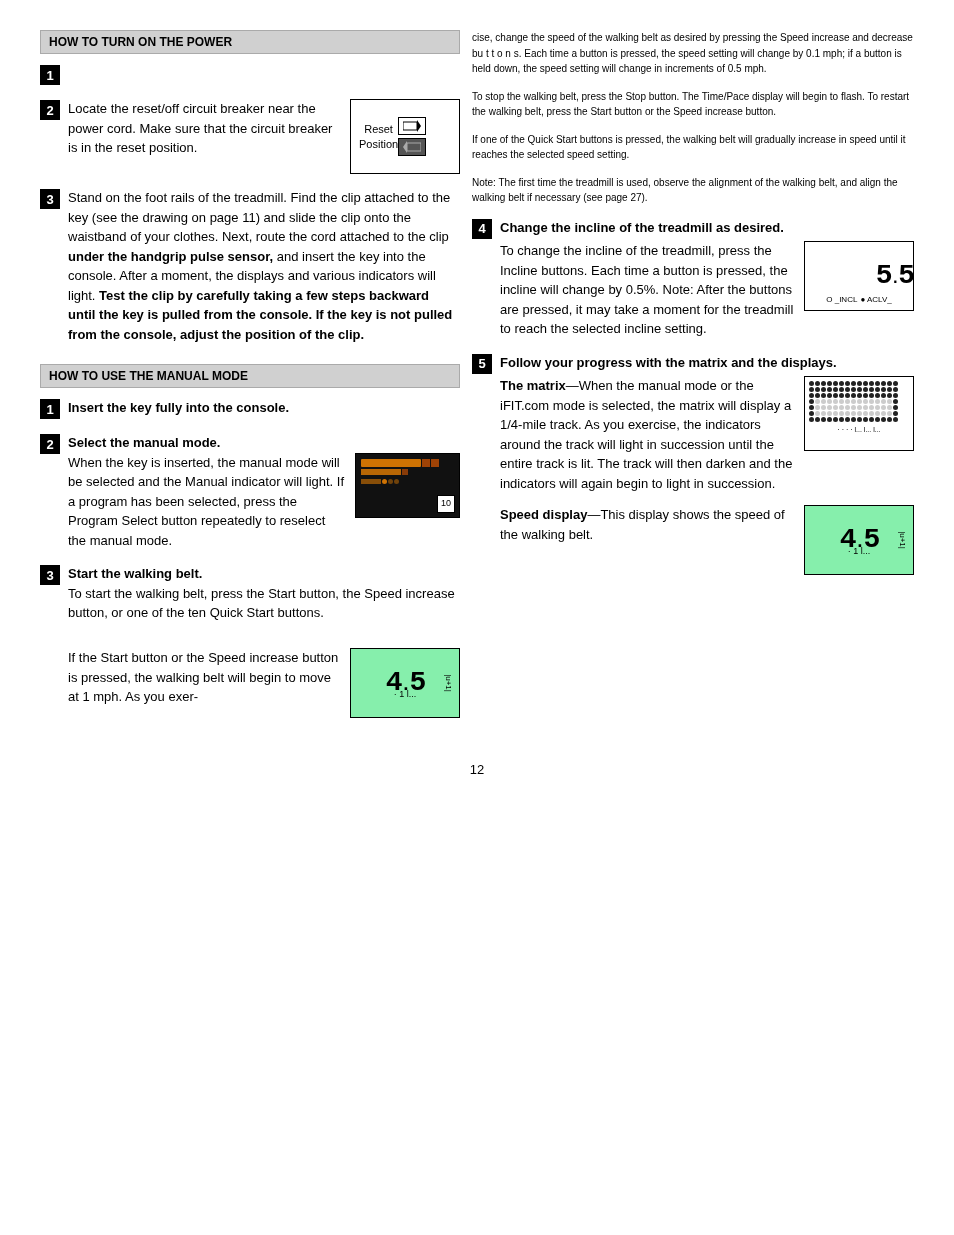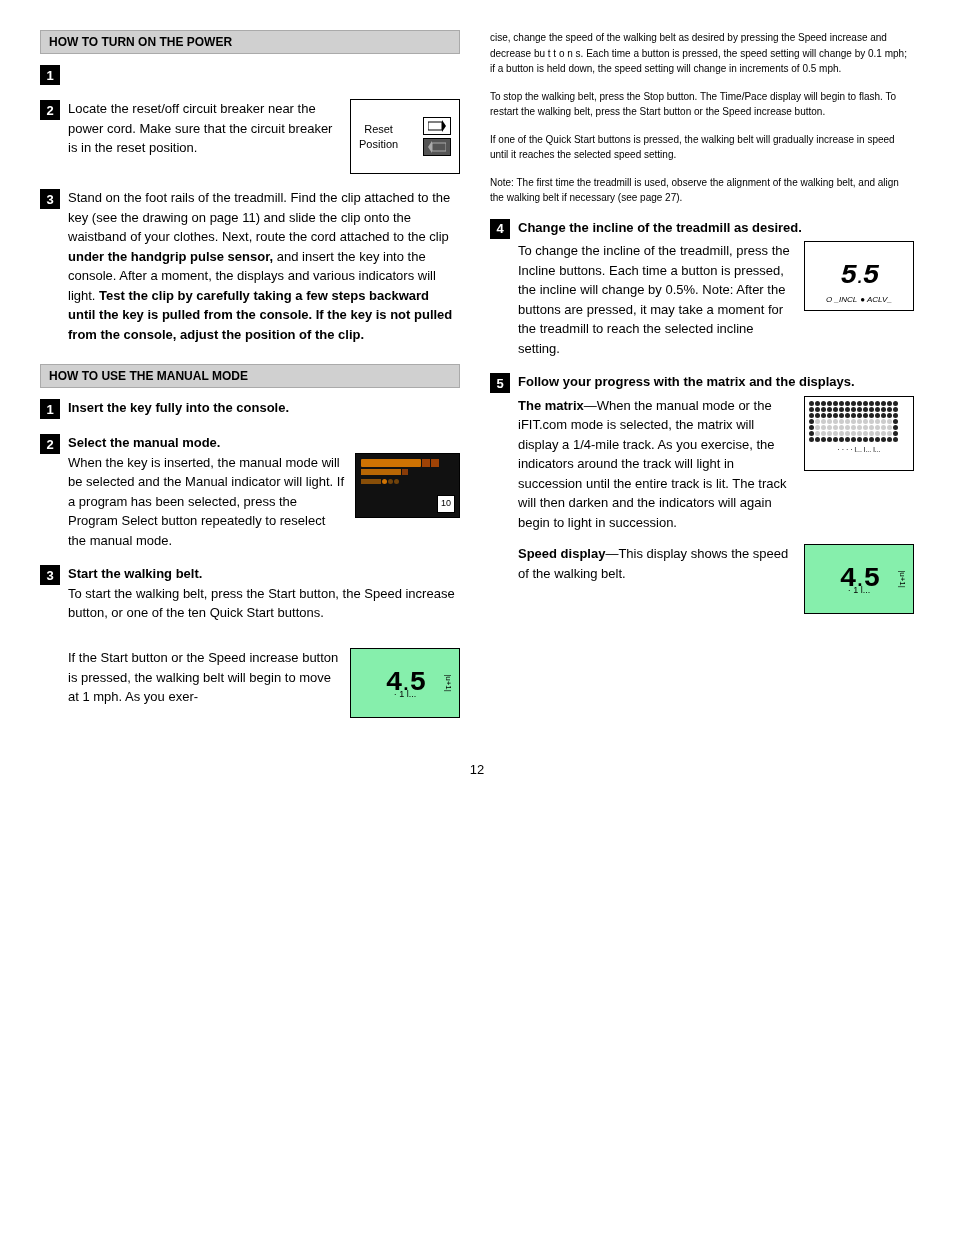--- a/index.html
+++ b/index.html
@@ -7,21 +7,21 @@
       width: 954px;
       min-height: 1235px;
       background: #fff;
       font-family: Arial, Helvetica, sans-serif;
       font-size: 13px;
       color: #000;
       padding: 30px 40px;
     }
     .page-layout {
       display: flex;
-      gap: 30px;
+      gap: 12px;
     }
     .col-left {
       width: 420px;
       flex-shrink: 0;
     }
     .col-right {
       flex: 1;
     }
     .section-header {
       background: #d0d0d0;
@@ -69,21 +69,20 @@
     .step-image {
       flex-shrink: 0;
     }
     
     .reset-diagram {
       border: 1px solid #000;
       width: 110px;
       height: 75px;
       display: flex;
       align-items: center;
-      justify-content: space-between;
       padding: 5px 8px;
       background: #fff;
       position: relative;
     }
     .reset-label {
       font-size: 11px;
       text-align: center;
       line-height: 1.3;
     }
     .reset-arrow-group {
@@ -139,24 +138,23 @@
       text-align: center;
     }
     
     .incline-display {
       border: 1px solid #000;
       width: 110px;
       height: 70px;
       background: #fff;
       display: flex;
       flex-direction: column;
-      align-items: center;
+      align-items: flex-end;
       justify-content: center;
       position: relative;
-      font-style: italic;
     }
     .incline-number {
       font-size: 28px;
       font-weight: bold;
       font-family: 'Courier New', monospace;
       letter-spacing: -2px;
       line-height: 1;
     }
     .incline-bottom {
       font-size: 8px;

